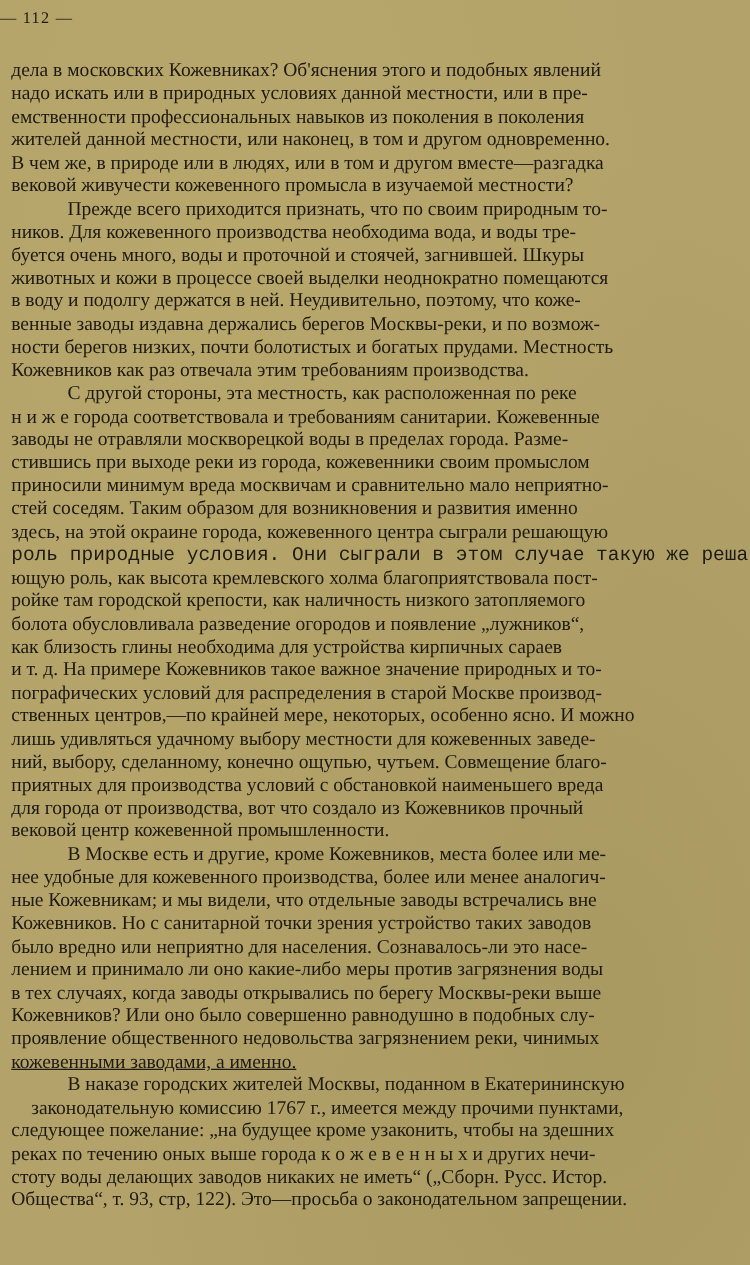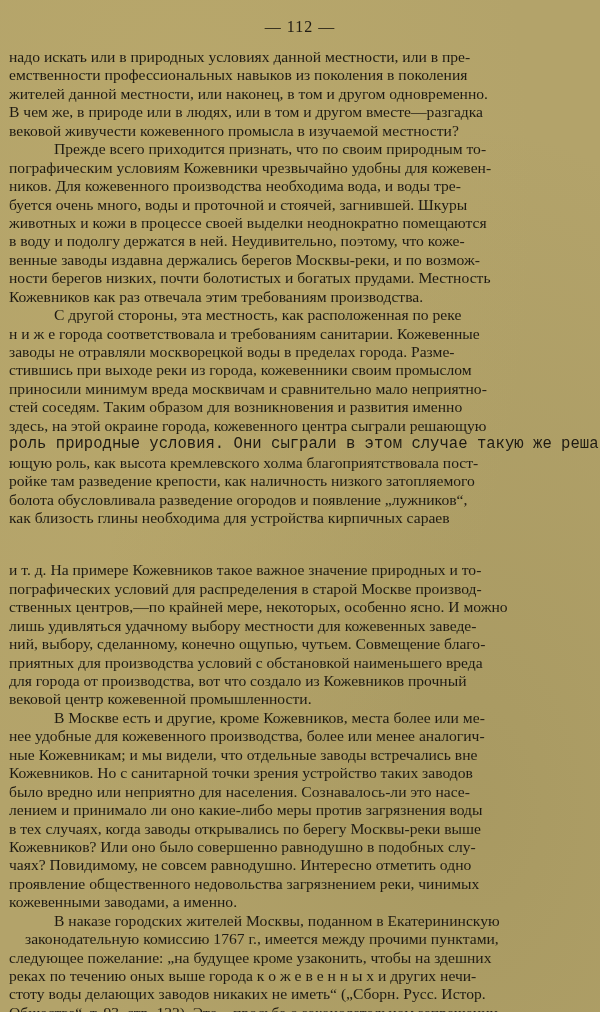--- a/index.html
+++ b/index.html
@@ -6,83 +6,82 @@
   body {
     width:600px; height:1012px; overflow:hidden;
     background:#b3a36a;
     background-image: radial-gradient(ellipse at 30% 20%, rgba(200,180,110,0.25), transparent 60%),
                       radial-gradient(ellipse at 80% 80%, rgba(120,110,60,0.18), transparent 60%);
     font-family: "DejaVu Serif", "Liberation Serif", serif;
     color:#1e1a12;
   }
   .page { position:relative; width:600px; height:1012px; }
   .page-number {
-    position:absolute; top:18px; left:0; width:600px; text-align:center;
-    font-family:"Liberation Serif", serif; font-size:16px; letter-spacing:1px;
+    position:absolute; top:6px; left:0; width:600px; text-align:left;
+    font-family:"Liberation Serif", serif; font-size:13px; letter-spacing:1px;
   }
   .body-text {
     position:absolute; top:48px; left:9px; width:582px;
     font-family:"Liberation Serif", serif;
     font-size:15.6px; line-height:18.45px;
   }
   .line { display:block; white-space:nowrap; text-align:justify; text-align-last:justify; height:18.45px; overflow:visible; }
   .line.last { text-align-last:left; }
   .line.indent { padding-left:45px; }
 </style>
 </head>
 <body>
 
 <div class="page">
   <div class="page-number">— 112 —</div>
   <div class="body-text" id="body-text">
+      <span class="line" style="word-spacing: 0px; text-align: left; text-align-last: left;">дела в московских Кожевниках? Об'яснения этого и подобных явлений</span>
       <span class="line" style="word-spacing: 0px; text-align: left; text-align-last: left;">надо искать или в природных условиях данной местности, или в пре-</span>
       <span class="line" style="word-spacing: 0px; text-align: left; text-align-last: left;">емственности профессиональных навыков из поколения в поколения</span>
       <span class="line" style="word-spacing: 0px; text-align: left; text-align-last: left;">жителей данной местности, или наконец, в том и другом одновременно.</span>
       <span class="line" style="word-spacing: 0px; text-align: left; text-align-last: left;">В чем же, в природе или в людях, или в том и другом вместе—разгадка</span>
       <span class="line last" style="text-align: left; text-align-last: left;">вековой живучести кожевенного промысла в изучаемой местности?</span>
       <span class="line indent" style="word-spacing: 0px; text-align: left; text-align-last: left;">Прежде всего приходится признать, что по своим природным то-</span>
-      <span class="line" style="word-spacing: 0px; text-align: left; text-align-last: left;">пографическим условиям Кожевники чрезвычайно удобны для кожевен-</span>
       <span class="line" style="word-spacing: 0px; text-align: left; text-align-last: left;">ников. Для кожевенного производства необходима вода, и воды тре-</span>
       <span class="line" style="word-spacing: 0px; text-align: left; text-align-last: left;">буется очень много, воды и проточной и стоячей, загнившей. Шкуры</span>
       <span class="line" style="word-spacing: 0px; text-align: left; text-align-last: left;">животных и кожи в процессе своей выделки неоднократно помещаются</span>
       <span class="line" style="word-spacing: 0px; text-align: left; text-align-last: left;">в воду и подолгу держатся в ней. Неудивительно, поэтому, что коже-</span>
       <span class="line" style="word-spacing: 0px; text-align: left; text-align-last: left;">венные заводы издавна держались берегов Москвы-реки, и по возмож-</span>
       <span class="line" style="word-spacing: 0px; text-align: left; text-align-last: left;">ности берегов низких, почти болотистых и богатых прудами. Местность</span>
       <span class="line last" style="text-align: left; text-align-last: left;">Кожевников как раз отвечала этим требованиям производства.</span>
       <span class="line indent" style="word-spacing: 0px; text-align: left; text-align-last: left;">С другой стороны, эта местность, как расположенная по реке</span>
       <span class="line" style="word-spacing: 0px; text-align: left; text-align-last: left;">н и ж е города соответствовала и требованиям санитарии. Кожевенные</span>
       <span class="line" style="word-spacing: 0px; text-align: left; text-align-last: left;">заводы не отравляли москворецкой воды в пределах города. Разме-</span>
       <span class="line" style="word-spacing: 0px; text-align: left; text-align-last: left;">стившись при выходе реки из города, кожевенники своим промыслом</span>
       <span class="line" style="word-spacing: 0px; text-align: left; text-align-last: left;">приносили минимум вреда москвичам и сравнительно мало неприятно-</span>
       <span class="line" style="word-spacing: 0px; text-align: left; text-align-last: left;">стей соседям. Таким образом для возникновения и развития именно</span>
       <span class="line" style="word-spacing: 0px; text-align: left; text-align-last: left;">здесь, на этой окраине города, кожевенного центра сыграли решающую</span>
       <span class="line" style="word-spacing: 0px; text-align: center; text-align-last: left; font-family: Liberation Mono, monospace;">роль природные условия. Они сыграли в этом случае такую же реша-</span>
       <span class="line" style="word-spacing: 0px; text-align: left; text-align-last: left;">ющую роль, как высота кремлевского холма благоприятствовала пост-</span>
-      <span class="line" style="word-spacing: 0px; text-align: left; text-align-last: left;">ройке там разведение крепости, как наличность низкого затопляемого</span>
+      <span class="line" style="word-spacing: 0px; text-align: left; text-align-last: left;">ройке там городской крепости, как наличность низкого затопляемого</span>
       <span class="line" style="word-spacing: 0px; text-align: left; text-align-last: left;">болота обусловливала разведение огородов и появление „лужников“,</span>
       <span class="line" style="word-spacing: 0px; text-align: left; text-align-last: left;">как близость глины необходима для устройства кирпичных сараев</span>
-      <span class="line" style="word-spacing: 0px; text-align: right; text-align-last: left; margin-top: 34px;">и т. д. На примере Кожевников такое важное значение природных и то-</span>
+      <span class="line" style="word-spacing: 0px; text-align: right; text-align-last: left;">и т. д. На примере Кожевников такое важное значение природных и то-</span>
       <span class="line" style="word-spacing: 0px; text-align: left; text-align-last: left;">пографических условий для распределения в старой Москве производ-</span>
       <span class="line" style="word-spacing: 0px; text-align: left; text-align-last: left;">ственных центров,—по крайней мере, некоторых, особенно ясно. И можно</span>
       <span class="line" style="word-spacing: 0px; text-align: left; text-align-last: left;">лишь удивляться удачному выбору местности для кожевенных заведе-</span>
       <span class="line" style="word-spacing: 0px; text-align: center; text-align-last: left;">ний, выбору, сделанному, конечно ощупью, чутьем. Совмещение благо-</span>
       <span class="line" style="word-spacing: 0px; text-align: left; text-align-last: left;">приятных для производства условий с обстановкой наименьшего вреда</span>
       <span class="line" style="word-spacing: 0px; text-align: left; text-align-last: left;">для города от производства, вот что создало из Кожевников прочный</span>
       <span class="line last" style="text-align: left; text-align-last: left;">вековой центр кожевенной промышленности.</span>
       <span class="line indent" style="word-spacing: 0px; text-align: left; text-align-last: left;">В Москве есть и другие, кроме Кожевников, места более или ме-</span>
       <span class="line" style="word-spacing: 0px; text-align: left; text-align-last: left;">нее удобные для кожевенного производства, более или менее аналогич-</span>
       <span class="line" style="word-spacing: 0px; text-align: left; text-align-last: left;">ные Кожевникам; и мы видели, что отдельные заводы встречались вне</span>
       <span class="line" style="word-spacing: 0px; text-align: left; text-align-last: left;">Кожевников. Но с санитарной точки зрения устройство таких заводов</span>
       <span class="line" style="word-spacing: 0px; text-align: left; text-align-last: left;">было вредно или неприятно для населения. Сознавалось-ли это насе-</span>
       <span class="line" style="word-spacing: 0px; text-align: left; text-align-last: left;">лением и принимало ли оно какие-либо меры против загрязнения воды</span>
       <span class="line" style="word-spacing: 0px; text-align: left; text-align-last: left;">в тех случаях, когда заводы открывались по берегу Москвы-реки выше</span>
       <span class="line" style="word-spacing: 0px; text-align: left; text-align-last: left;">Кожевников? Или оно было совершенно равнодушно в подобных слу-</span>
-      <span class="line" style="word-spacing: 0px; text-align: left; text-align-last: left;">чаях? Повидимому, не совсем равнодушно. Интересно отметить одно</span>
       <span class="line" style="word-spacing: 0px; text-align: left; text-align-last: left;">проявление общественного недовольства загрязнением реки, чинимых</span>
-      <span class="line last" style="text-align: left; text-align-last: left;">кожевенными заводами, а именно.</span>
+      <span class="line last" style="text-align: left; text-align-last: left; text-decoration: underline;">кожевенными заводами, а именно.</span>
       <span class="line indent" style="word-spacing: 0px; text-align: left; text-align-last: left;">В наказе городских жителей Москвы, поданном в Екатерининскую</span>
       <span class="line" style="word-spacing: 0px; text-align: left; text-align-last: left; margin-left: 16px;">законодательную комиссию 1767 г., имеется между прочими пунктами,</span>
       <span class="line" style="word-spacing: 0px; text-align: left; text-align-last: left;">следующее пожелание: „на будущее кроме узаконить, чтобы на здешних</span>
       <span class="line" style="word-spacing: 0px; text-align: left; text-align-last: left;">реках по течению оных выше города к о ж е в е н н ы х и других нечи-</span>
       <span class="line" style="word-spacing: 0px; text-align: center; text-align-last: left;">стоту воды делающих заводов никаких не иметь“ („Сборн. Русс. Истор.</span>
       <span class="line" style="word-spacing: 0px; text-align: left; text-align-last: left;">Общества“, т. 93, стр, 122). Это—просьба о законодательном запрещении.</span>
     </div>
 </div>
 
 </body></html>

